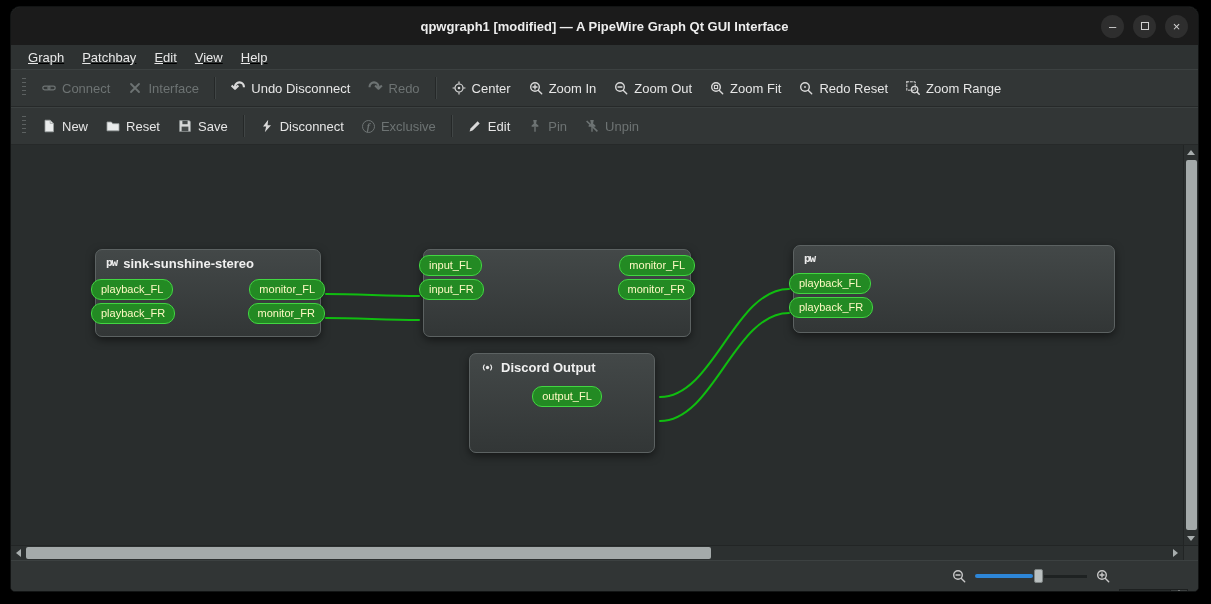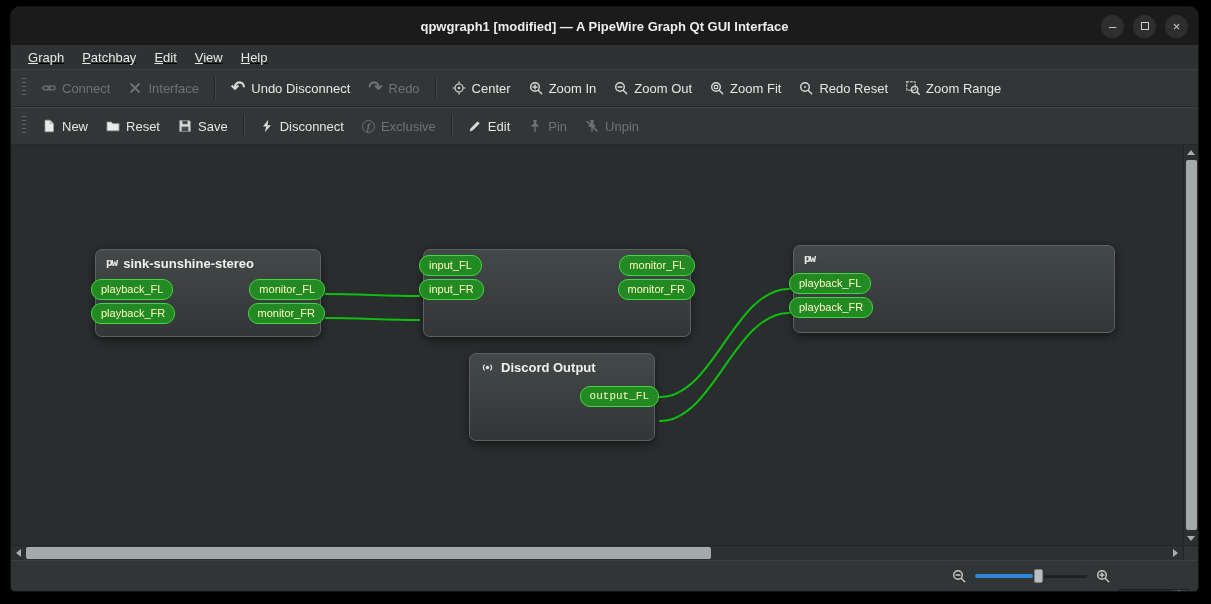--- a/index.html
+++ b/index.html
@@ -49,21 +49,21 @@
   .canvas-row { flex: 1; display: flex; min-height: 0; }
   .canvas { position: relative; flex: 1; background: #292d2d; overflow: hidden; }
 
   .node { position: absolute; background: linear-gradient(#434848, #323636);
     border: 1px solid #5c6262; border-radius: 7px; box-shadow: 0 3px 9px rgba(0,0,0,.5); }
   .node-title { display: flex; align-items: flex-start; gap: 6px; padding: 6px 10px 3px;
     color: #f0f0f0; font-weight: bold; font-size: 13px; white-space: nowrap; overflow: hidden; }
   .pw-glyph { font: bold 11px "DejaVu Sans Mono", monospace; color: #ececec; letter-spacing: -1px; }
   .ports { padding: 3px 0 6px; }
   .port-row { display: flex; justify-content: space-between; align-items: center; height: 24px; }
-  .port-row.right-only { justify-content: flex-end; font-family: Liberation Mono, monospace; }
+  .port-row.right-only { justify-content: center; }
   .port-row.left-only { justify-content: flex-start; }
   .port { height: 21px; display: inline-flex; align-items: center; padding: 0 9px;
     border-radius: 10px; background: #238a23; border: 1.4px solid #42d642;
     color: #fef9c3; font-size: 11px; white-space: nowrap; }
   .port.pleft { transform: translateX(-5px); }
   .port.pright { transform: translateX(5px); }
   svg.wires { position: absolute; inset: 0; width: 100%; height: 100%; pointer-events: none; }
 
   
   .vscroll { width: 15px; background: #2c3030; border-left: 1px solid #222525;
@@ -331,21 +331,21 @@
         <div class="ports">
           <div class="port-row left-only">
             <span class="port pleft">playback_FL</span>
           </div>
           <div class="port-row left-only">
             <span class="port pleft">playback_FR</span>
           </div>
         </div>
       </div>
 
-      <div class="node" style="left:458px;top:208px;width:186px;height:88px">
+      <div class="node" style="left:458px;top:208px;width:186px;height:100px">
         <div class="node-title">
           <span class="ic">
             <svg width="15" height="15" viewBox="0 0 15 15">
                 <circle cx="7.5" cy="7.5" r="1.7" fill="#e8e8e8"></circle>
                 <path d="M4.6 4.6a4.1 4.1 0 000 5.8M10.4 4.6a4.1 4.1 0 010 5.8" stroke="#e8e8e8" stroke-width="1.2" fill="none"></path>
               </svg>
           </span>
           <span>Discord Output</span>
         </div>
         <div class="ports">

